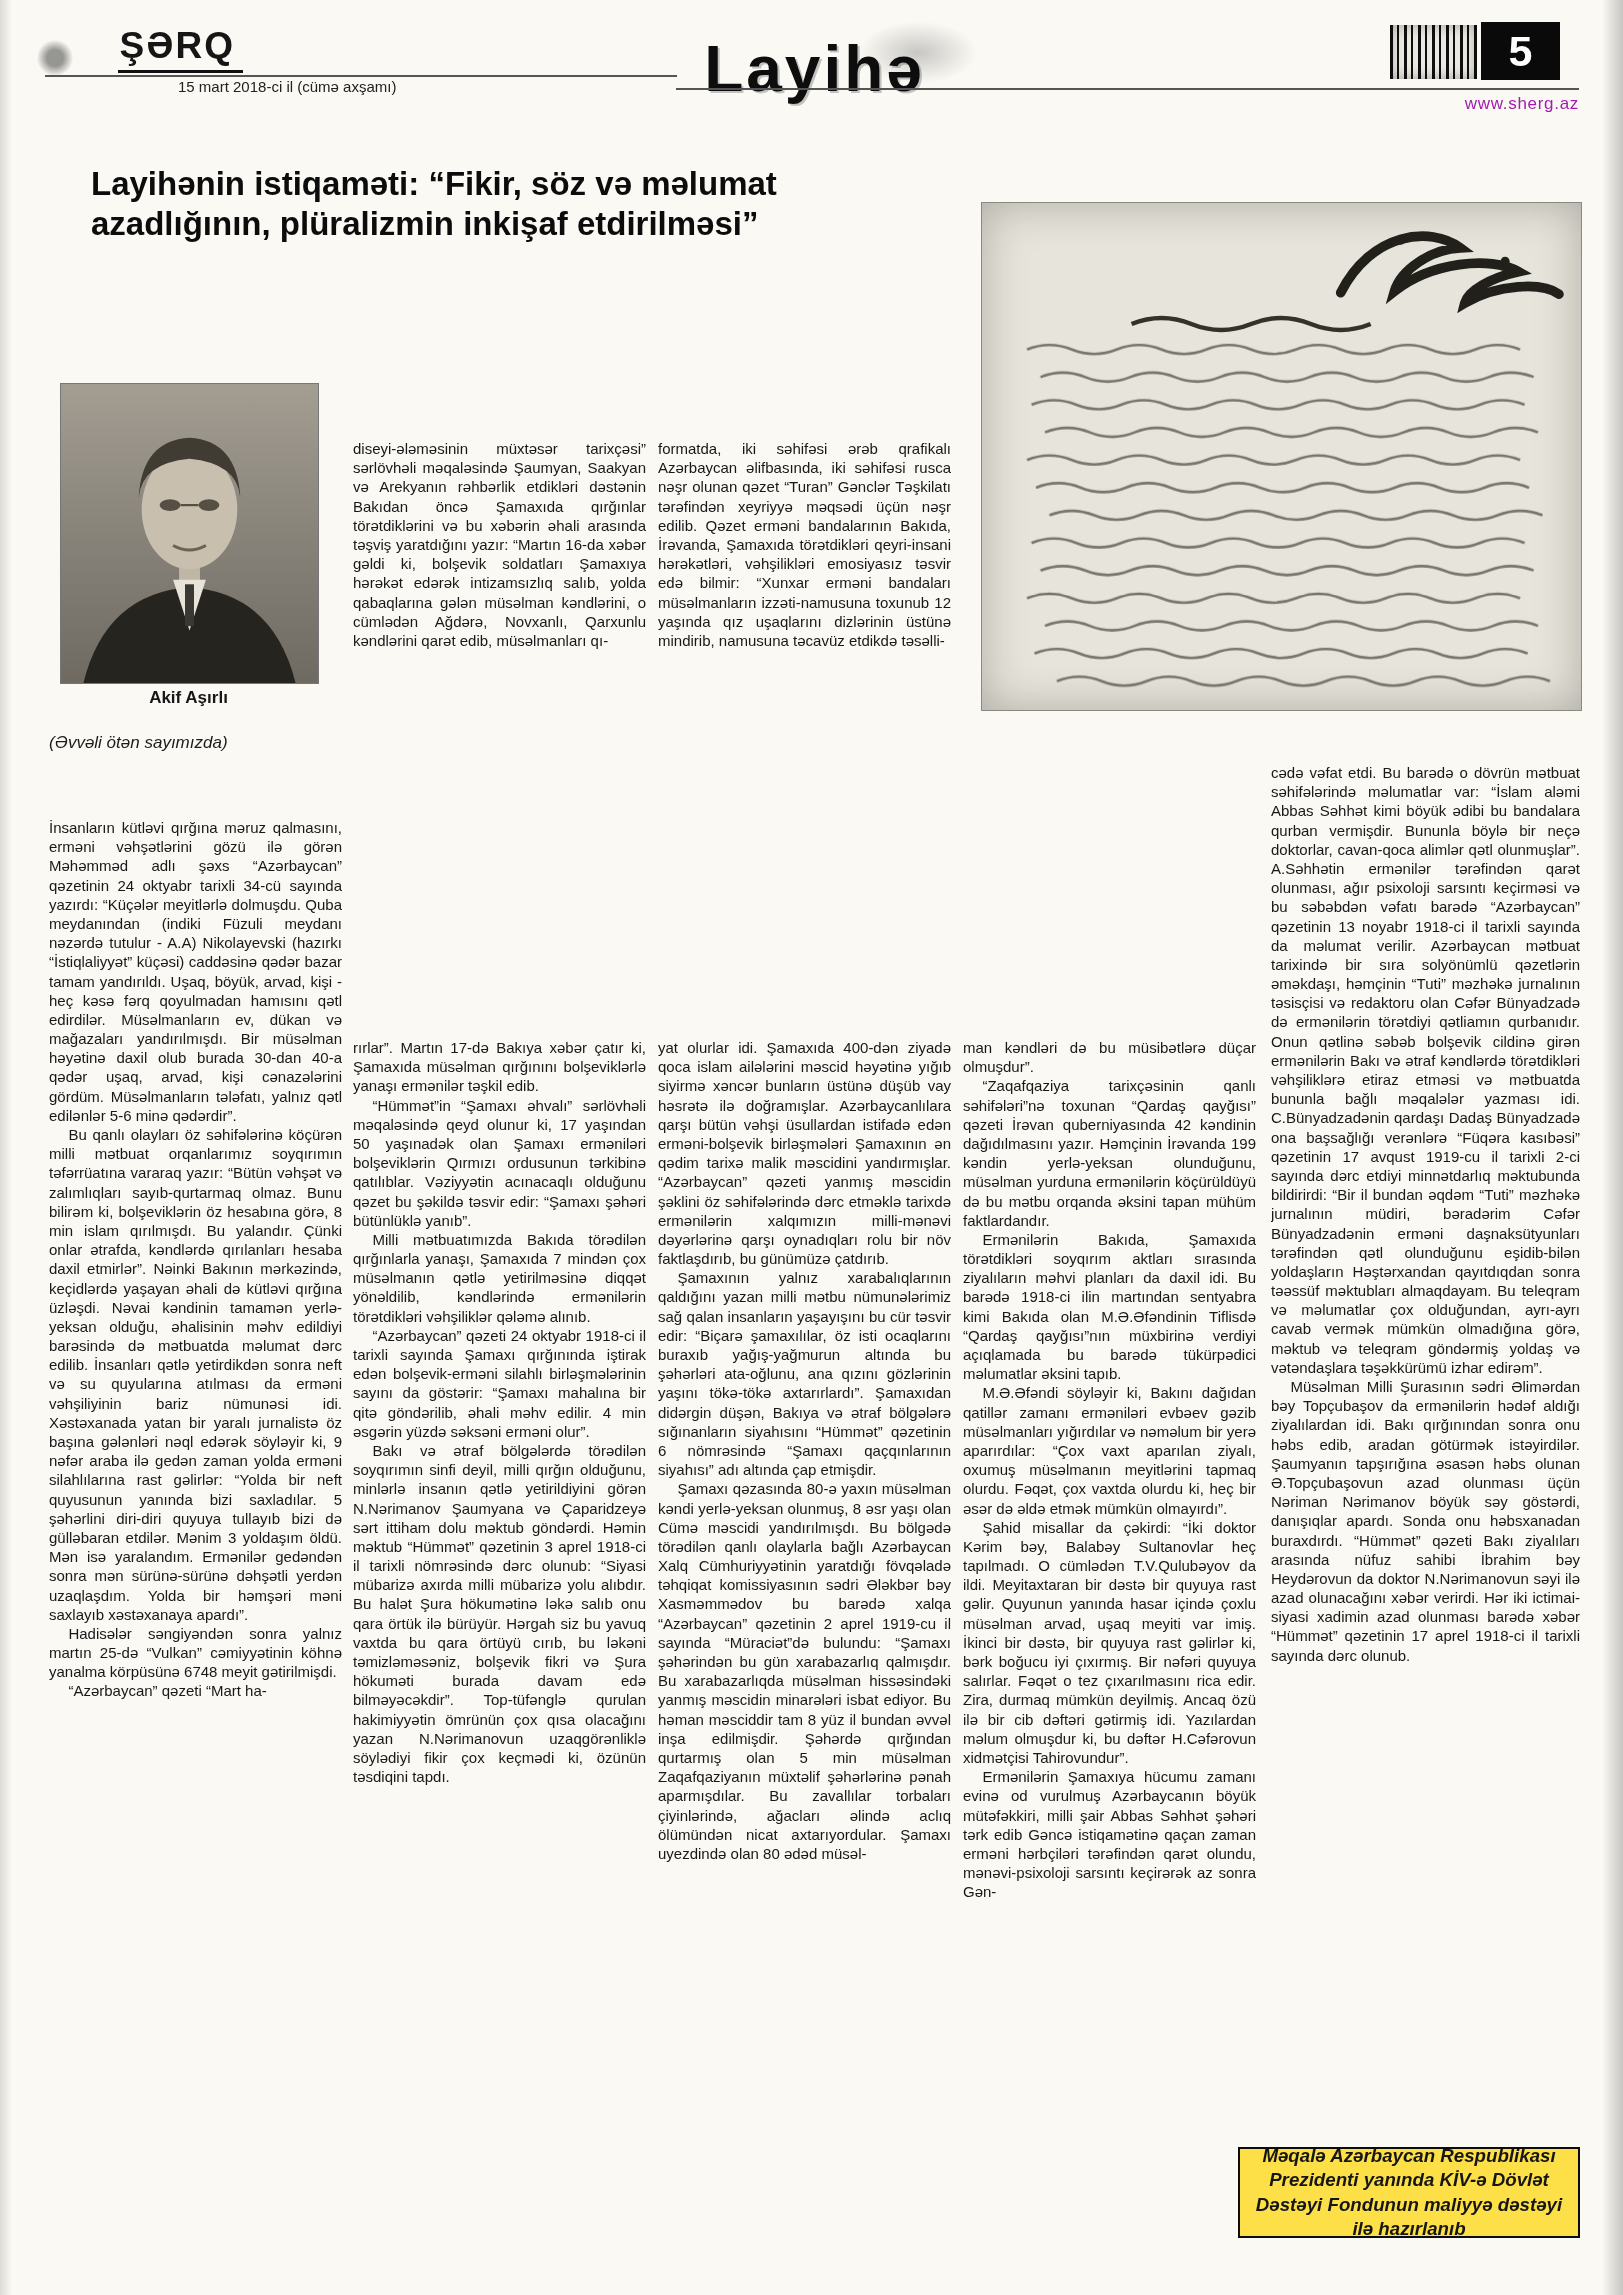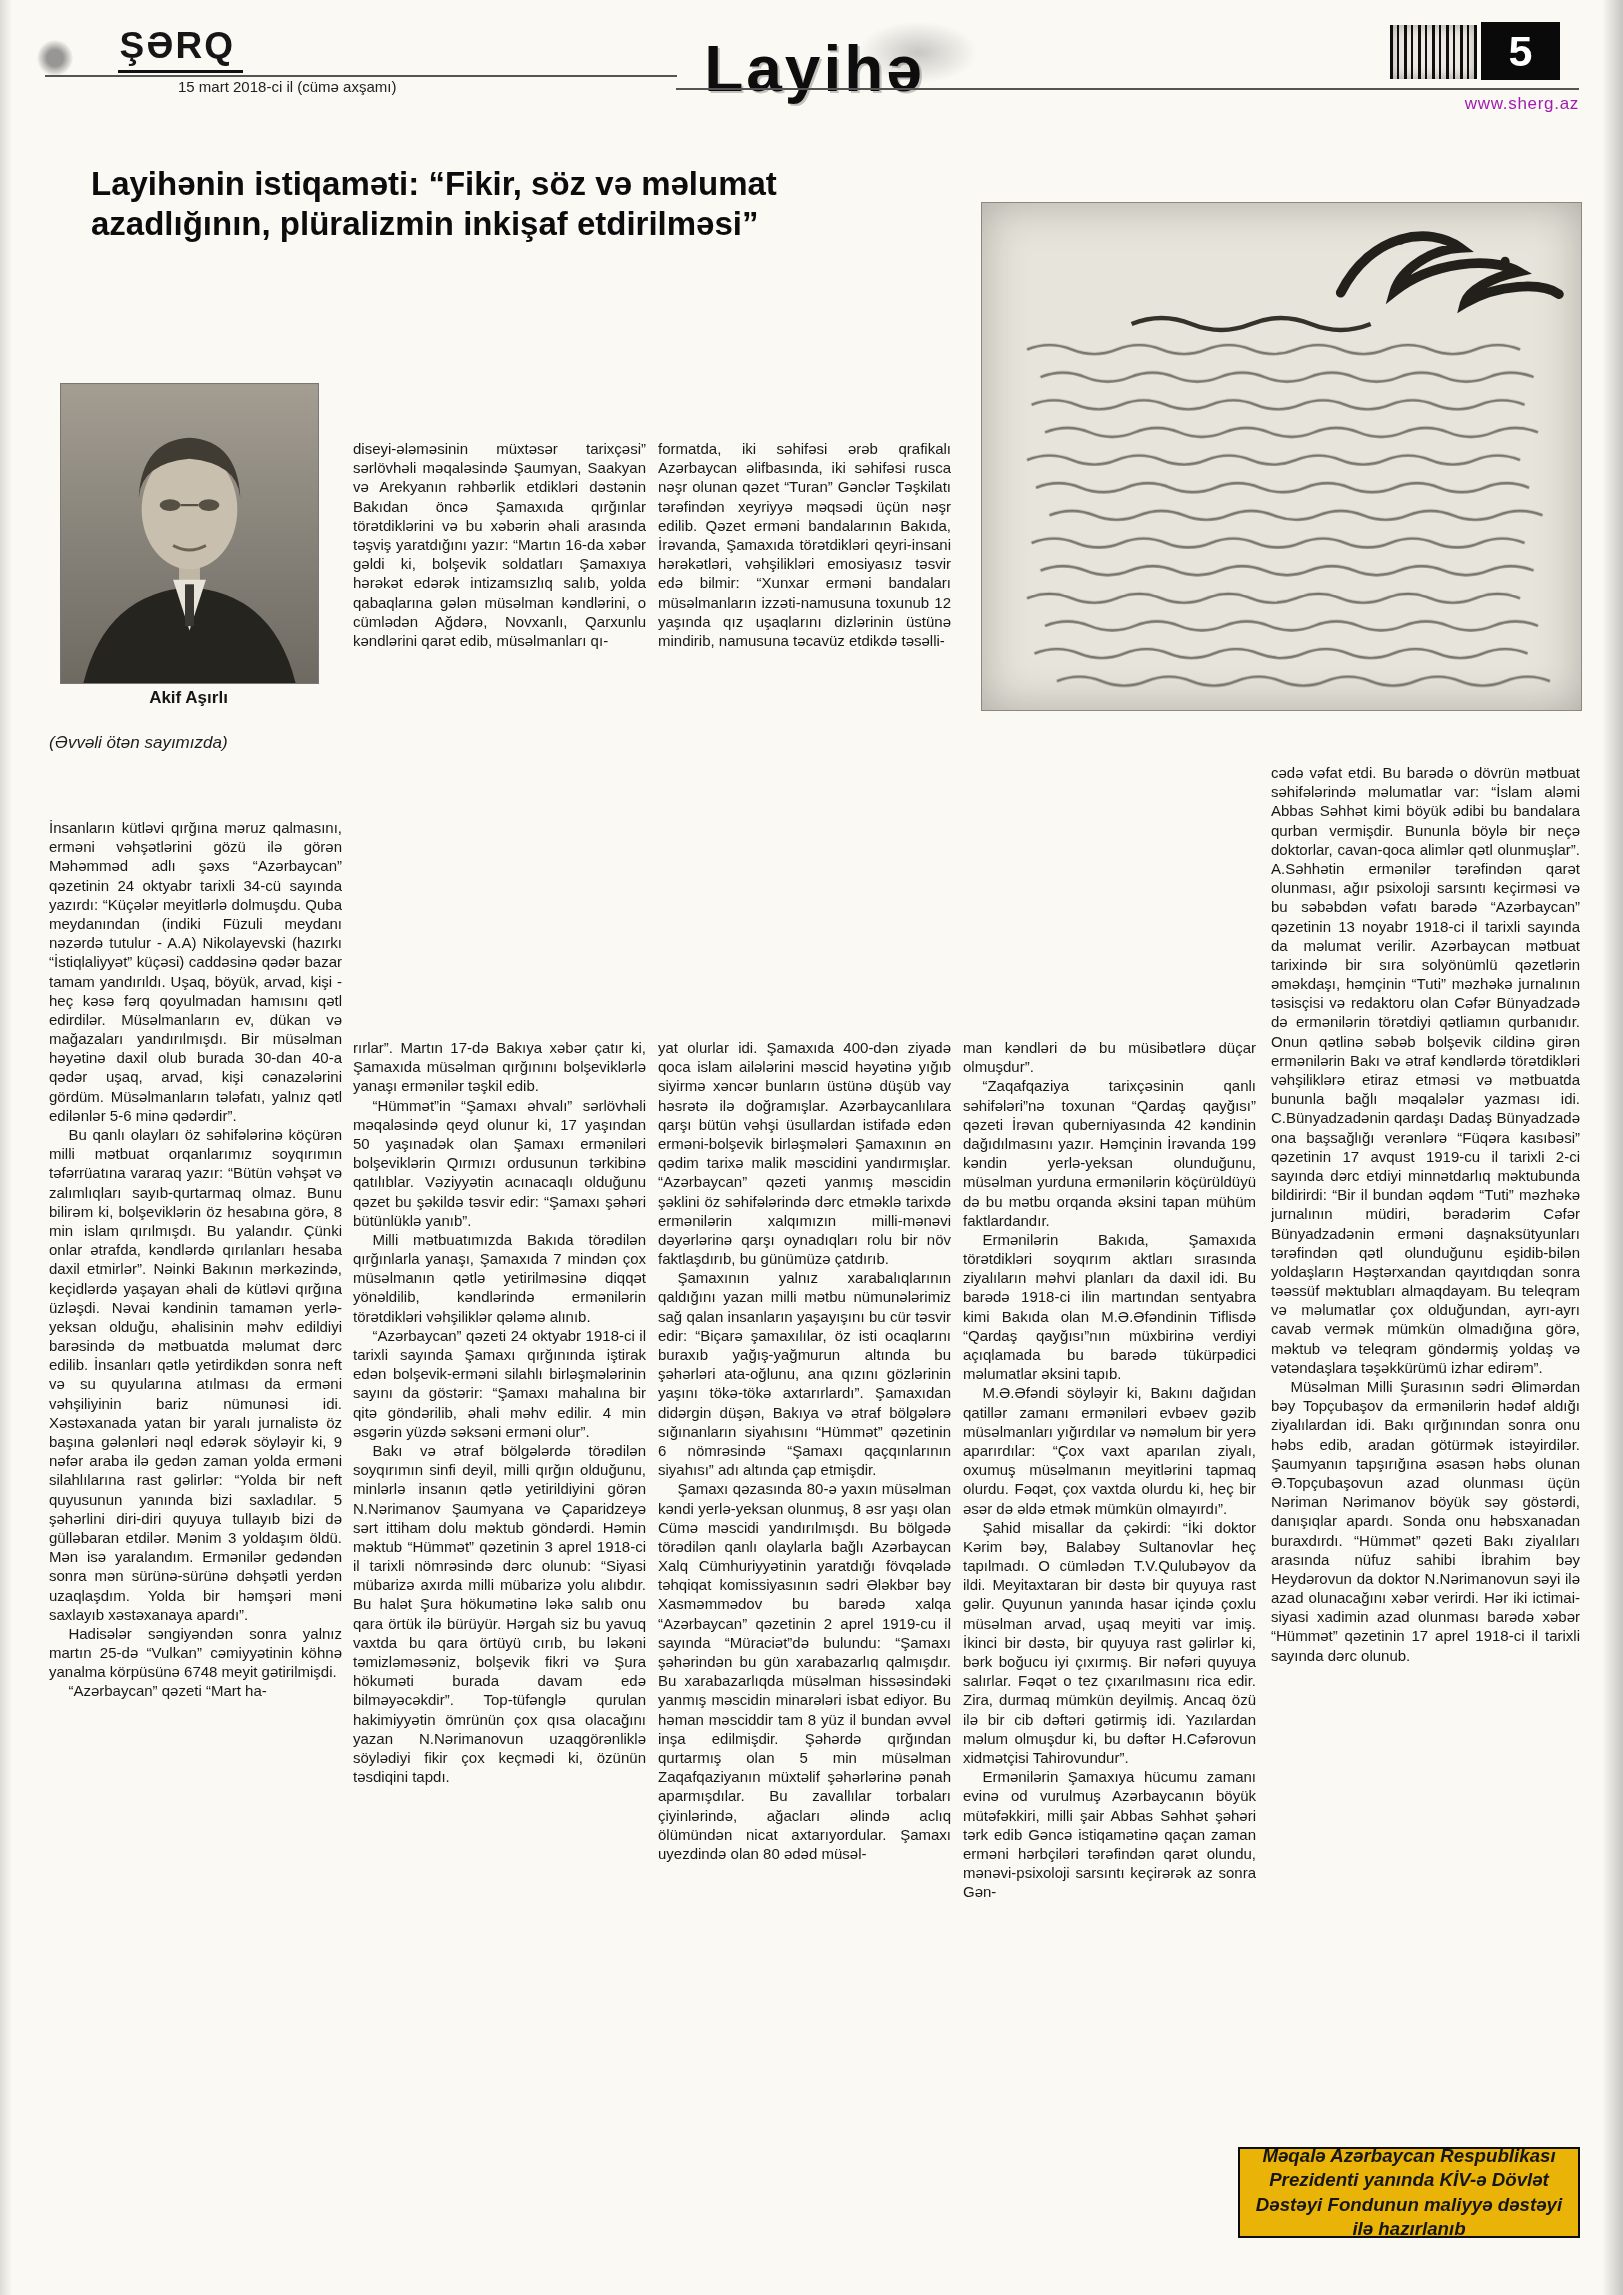--- a/index.html
+++ b/index.html
@@ -66,21 +66,21 @@
   .bodycol p:first-child{text-indent:0;margin-top:44px;}
   .col1 {left:49px;  top:774px;width:293px;height:1479px;}
   .col2t{left:353px; top:395px; width:293px;height:315px;}
   .col3t{left:658px; top:395px; width:293px;height:315px;}
   .col2 {left:353px; top:994px;width:293px;height:1267px;}
   .col3 {left:658px; top:994px;width:293px;height:1267px;}
   .col4 {left:963px;top:994px;width:293px;height:1267px;}
   .col5 {left:1271px;top:719px; width:309px;height:1411px;}
 
   
-  .credit-box{left:1238px;top:2147px;width:342px;height:91px;border:2.2px solid #0c0c0c;background:#eab308;
+  .credit-box{left:1238px;top:2147px;width:342px;height:91px;border:2.2px solid #0c0c0c;background:#fde047;
         display:flex;align-items:center;justify-content:center;text-align:center;
         font-size:18.7px;font-weight:bold;font-style:italic;line-height:1.3;padding:6px 10.5px;box-sizing:border-box;}
 </style>
 </head>
 <body>
 
 <div class="page">
 
   <div class="abs blob1"></div>
   <div class="abs smudge"></div>

